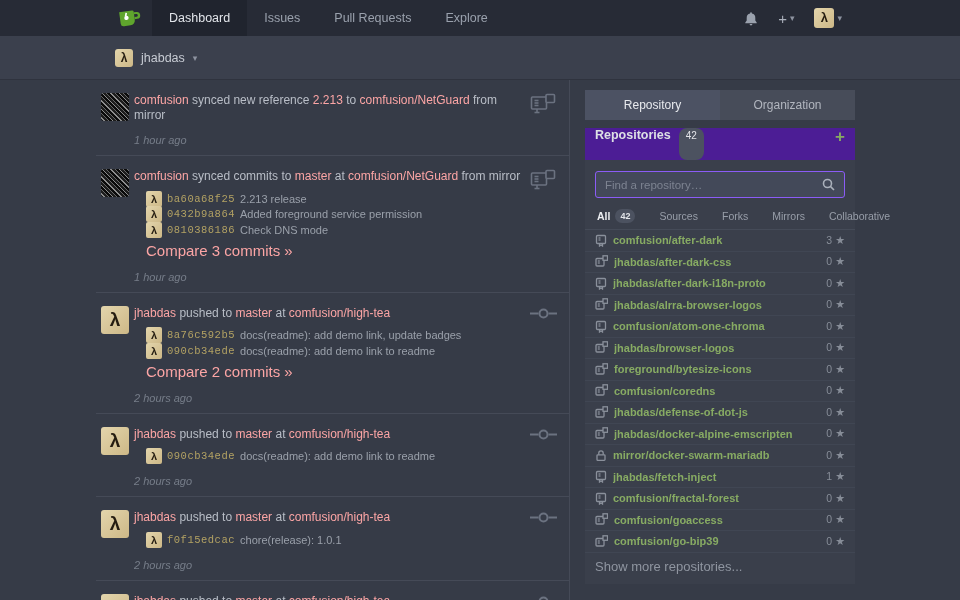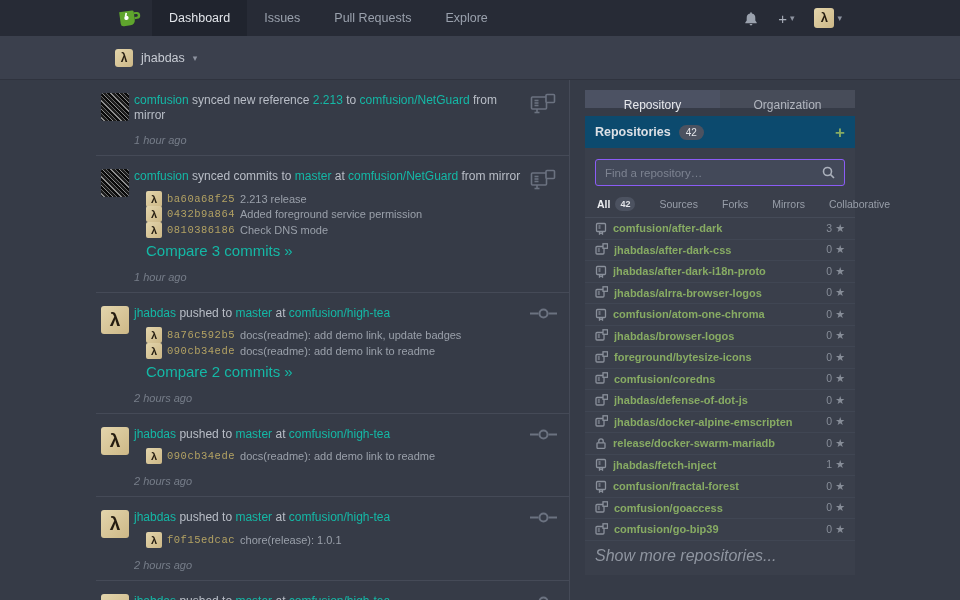--- a/index.html
+++ b/index.html
@@ -51,39 +51,39 @@
   
   .content { position:absolute; top:80px; left:0; right:0; height:520px; overflow:hidden; }
   .feed {
     position:absolute; left:96px; top:0; width:474px; height:520px;
     border-right:1px solid #454a57; overflow:hidden;
   }
   
   .feed-item { position:relative; padding:13px 40px 9px 38px; border-bottom:1px solid #454a57; }
   .feed-item .actor-av { position:absolute; left:5px; top:13px; }
   .f-title { font-size:12px; line-height:15px; color:#b9bec7; }
-  a.green, .green { color:#14b8a6; text-decoration:none; cursor:pointer; }
+  a.green, .green { color:#fca5a5; text-decoration:none; cursor:pointer; }
   .commit-list { margin:7px 0 0 12px; list-style:none; }
   .commit-row { display:flex; align-items:center; gap:5px; height:15.5px; font-size:11px; }
   .sha { font-family:"Liberation Mono","DejaVu Sans Mono",monospace; font-size:10.5px; color:#b3a263; letter-spacing:.5px; }
   .cmsg { color:#9aa0aa; white-space:nowrap; overflow:hidden; }
   .compare { display:inline-block; margin:4px 0 0 12px; font-size:15px; }
   .f-time { margin-top:11px; font-size:11px; font-style:italic; color:#767d89; }
   .event-icon { position:absolute; right:12px; top:13px; color:#6b7280; }
   
   .sidebar { position:absolute; left:585px; top:10px; width:270px; }
-  .side-tabs { display:flex; height:18px; background:#3b82f6; }
+  .side-tabs { display:flex; height:30px; background:#3b82f6; }
   .side-tab {
     flex:1; text-align:center; line-height:30px; font-size:12px;
     background:#474c59; color:#b2b6bf; cursor:pointer;
   }
   .side-tab.active { background:#4c5263; color:#e8eaee; }
   .panel { margin-top:8px; background:#3a3f4b; padding-bottom:2px; }
   .panel-header {
-    height:32px; background:#0c4a6e; display:flex; align-items:center; padding:0 10px; gap:8px;
+    height:32px; background:#4c1d95; display:flex; padding:0 10px; gap:8px;
   }
   .panel-title { font-size:12.5px; font-weight:bold; color:#dde0e5; }
   .badge {
     background:#4c5260; color:#e3e5e9; font-size:10px; border-radius:8px; padding:2px 7px;
   }
   .panel-plus { margin-left:auto; color:#87ab63; font-size:17px; font-weight:bold; cursor:pointer; line-height:1; }
   .search-wrap { padding:11px 10px 9px; position:relative; }
   .search-input {
     width:100%; height:27px; background:#434959; border:1px solid #8b5cf6; border-radius:3px;
     color:#c6cad1; font-size:11.5px; padding:0 28px 0 9px; outline:none;
@@ -100,21 +100,21 @@
   .filter .badge { font-size:9px; padding:2px 5px; }
   .repo-row {
     display:flex; align-items:center; height:21.5px; padding:0 10px; gap:6px;
     border-bottom:1px solid #404653; cursor:pointer;
   }
   .repo-icon { color:#8a909b; flex:none; display:flex; }
   .repo-name { font-size:11px; font-weight:bold; color:#87ab63; flex:1;
                white-space:nowrap; overflow:hidden; text-overflow:ellipsis; }
   .repo-stars { font-size:10.5px; color:#878d98; flex:none; }
   .repo-stars .star { font-size:11px; }
-  .show-more { padding:6px 10px 8px; font-size:16px; color:#8f95a0; cursor:pointer;font-style:italic; }
+  .show-more { padding:6px 10px 8px; font-size:13px; color:#8f95a0; cursor:pointer; }
 </style>
 </head>
 <body>
 
 <header class="navbar">
   <div class="logo">
     <svg viewBox="0 0 26 24" width="26" height="24">
       <g transform="rotate(-8 13 12)">
         <path d="M4 5 h13 a1.5 1.5 0 0 1 1.5 1.5 v8 a5 5 0 0 1 -5 5 h-6.5 a3 3 0 0 1 -3 -3 z" fill="#5fa52d"></path>
         <path d="M18.5 7 h2.5 a3.5 3.5 0 0 1 0 7 h-2.5 v-2.2 h2.2 a1.4 1.4 0 0 0 0 -2.8 h-2.2 z" fill="#5fa52d"></path>
@@ -413,21 +413,21 @@
             <span class="repo-name">jhabdas/docker-alpine-emscripten</span>
             <span class="repo-stars"><span>0 </span><span class="star">★</span></span>
           </div>
           <div class="repo-row">
             <span class="repo-icon">
               <svg width="12" height="13" viewBox="0 0 12 13" fill="none" stroke="currentColor" stroke-width="1.3">
                 <rect x="2" y="5.8" width="8" height="5.6" rx="0.8"></rect>
                 <path d="M3.8 5.8V4a2.2 2.2 0 0 1 4.4 0v1.8"></path>
               </svg>
             </span>
-            <span class="repo-name">release/docker-swarm-mariadb</span>
+            <span class="repo-name">mirror/docker-swarm-mariadb</span>
             <span class="repo-stars"><span>0 </span><span class="star">★</span></span>
           </div>
           <div class="repo-row">
             <span class="repo-icon">
               <svg width="12" height="13" viewBox="0 0 12 13" fill="none" stroke="currentColor" stroke-width="1.3">
                 <rect x="1.5" y="1.5" width="9" height="8" rx="1"></rect>
                 <line x1="3.5" y1="4" x2="5.5" y2="4"></line>
                 <line x1="3.5" y1="6" x2="5.5" y2="6"></line>
                 <path d="M4.5 9.5v2.5l1.5-1 1.5 1V9.5"></path>
               </svg>

